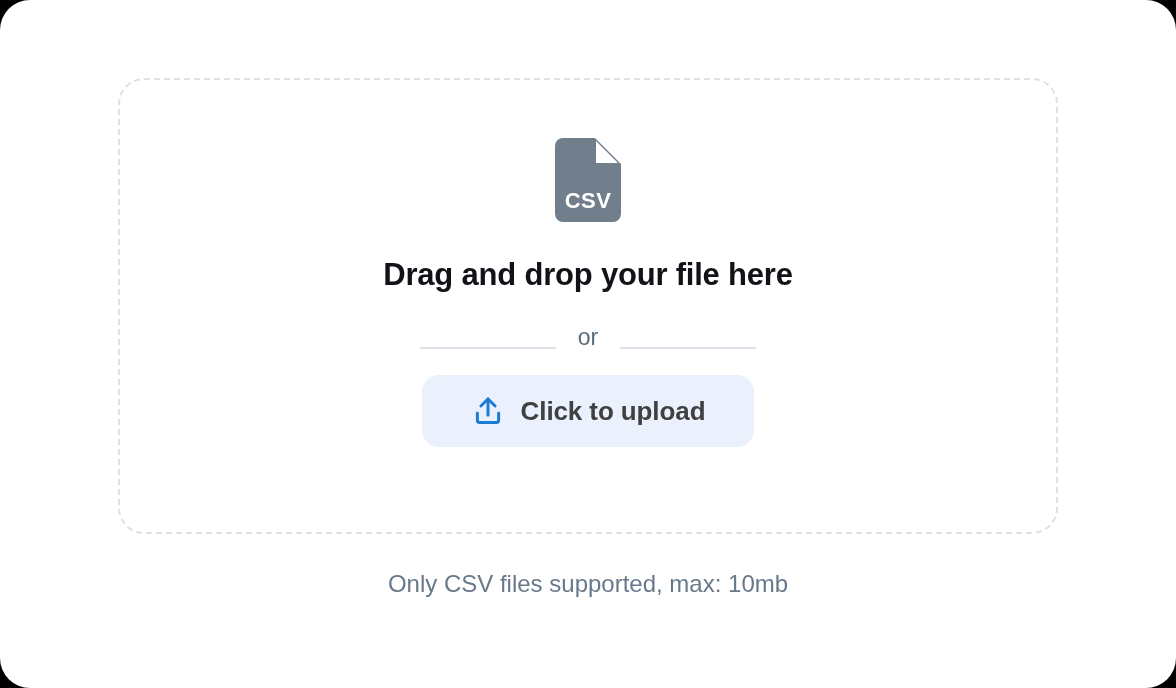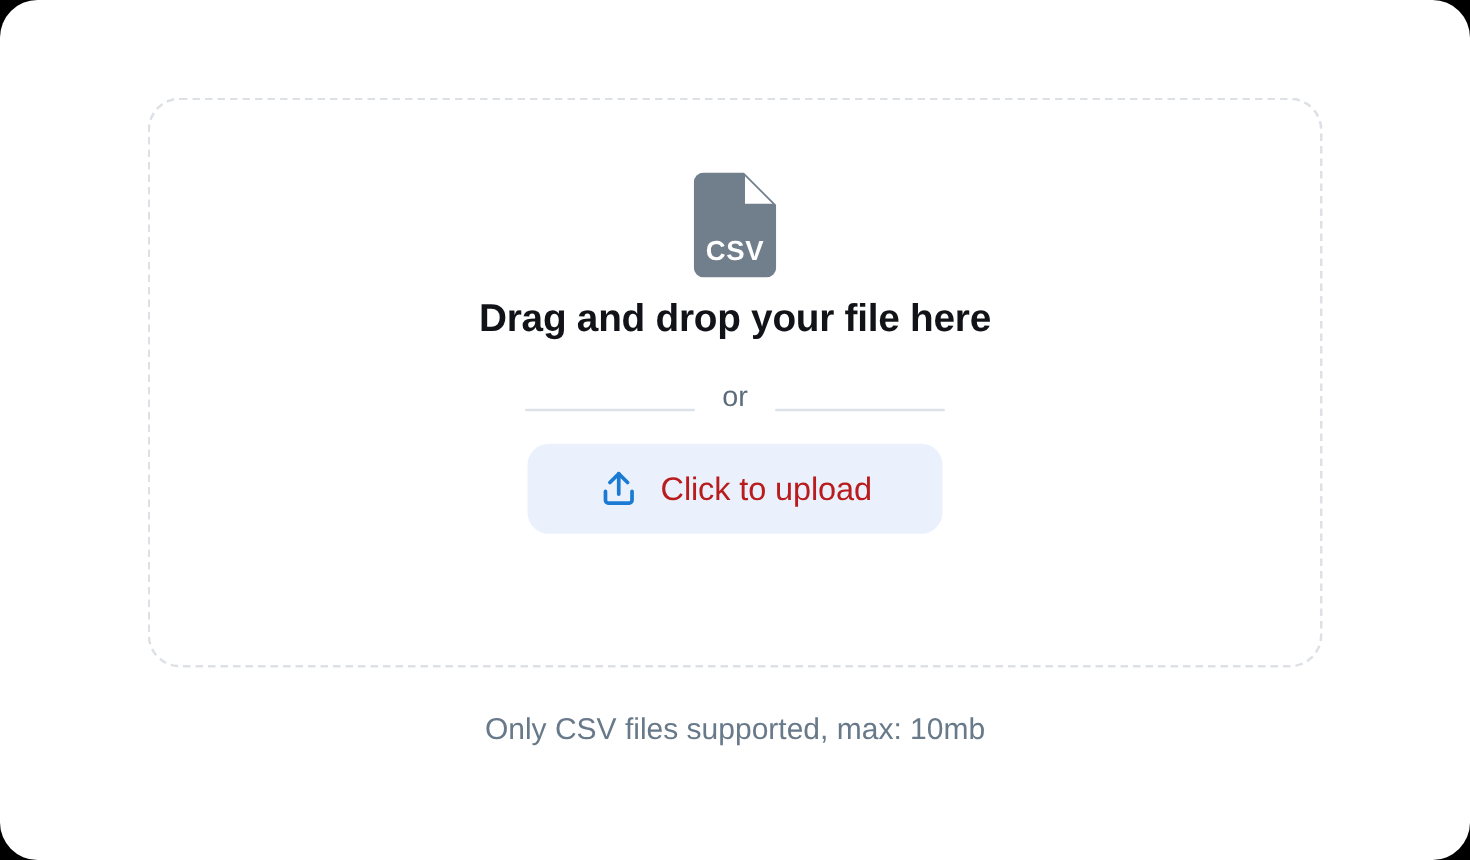--- a/index.html
+++ b/index.html
@@ -52,21 +52,21 @@
   
   .csv-icon {
     margin-top: 58px;
     width: 66px;
     height: 84px;
     display: block;
   }
 
   
   .headline {
-    margin-top: 16px;
+    margin-top: 36px;
     font-size: 31px;
     font-weight: bold;
     color: #111318;
     letter-spacing: -0.2px;
     line-height: 1.1;
     white-space: nowrap;
   }
 
   
   .divider-row {
@@ -107,22 +107,22 @@
     font-family: "Liberation Sans", sans-serif;
     padding: 0;
   }
   .upload-button-icon {
     width: 34px;
     height: 34px;
     display: block;
   }
   .upload-button-label {
     font-size: 26px;
-    font-weight: normal;
-    color: #b91c1c;
+    font-weight: bold;
+    color: #404040;
     letter-spacing: -0.1px;
     white-space: nowrap;
   }
 
   
   .hint {
     position: absolute;
     left: 0;
     top: 570px;
     width: 1176px;

